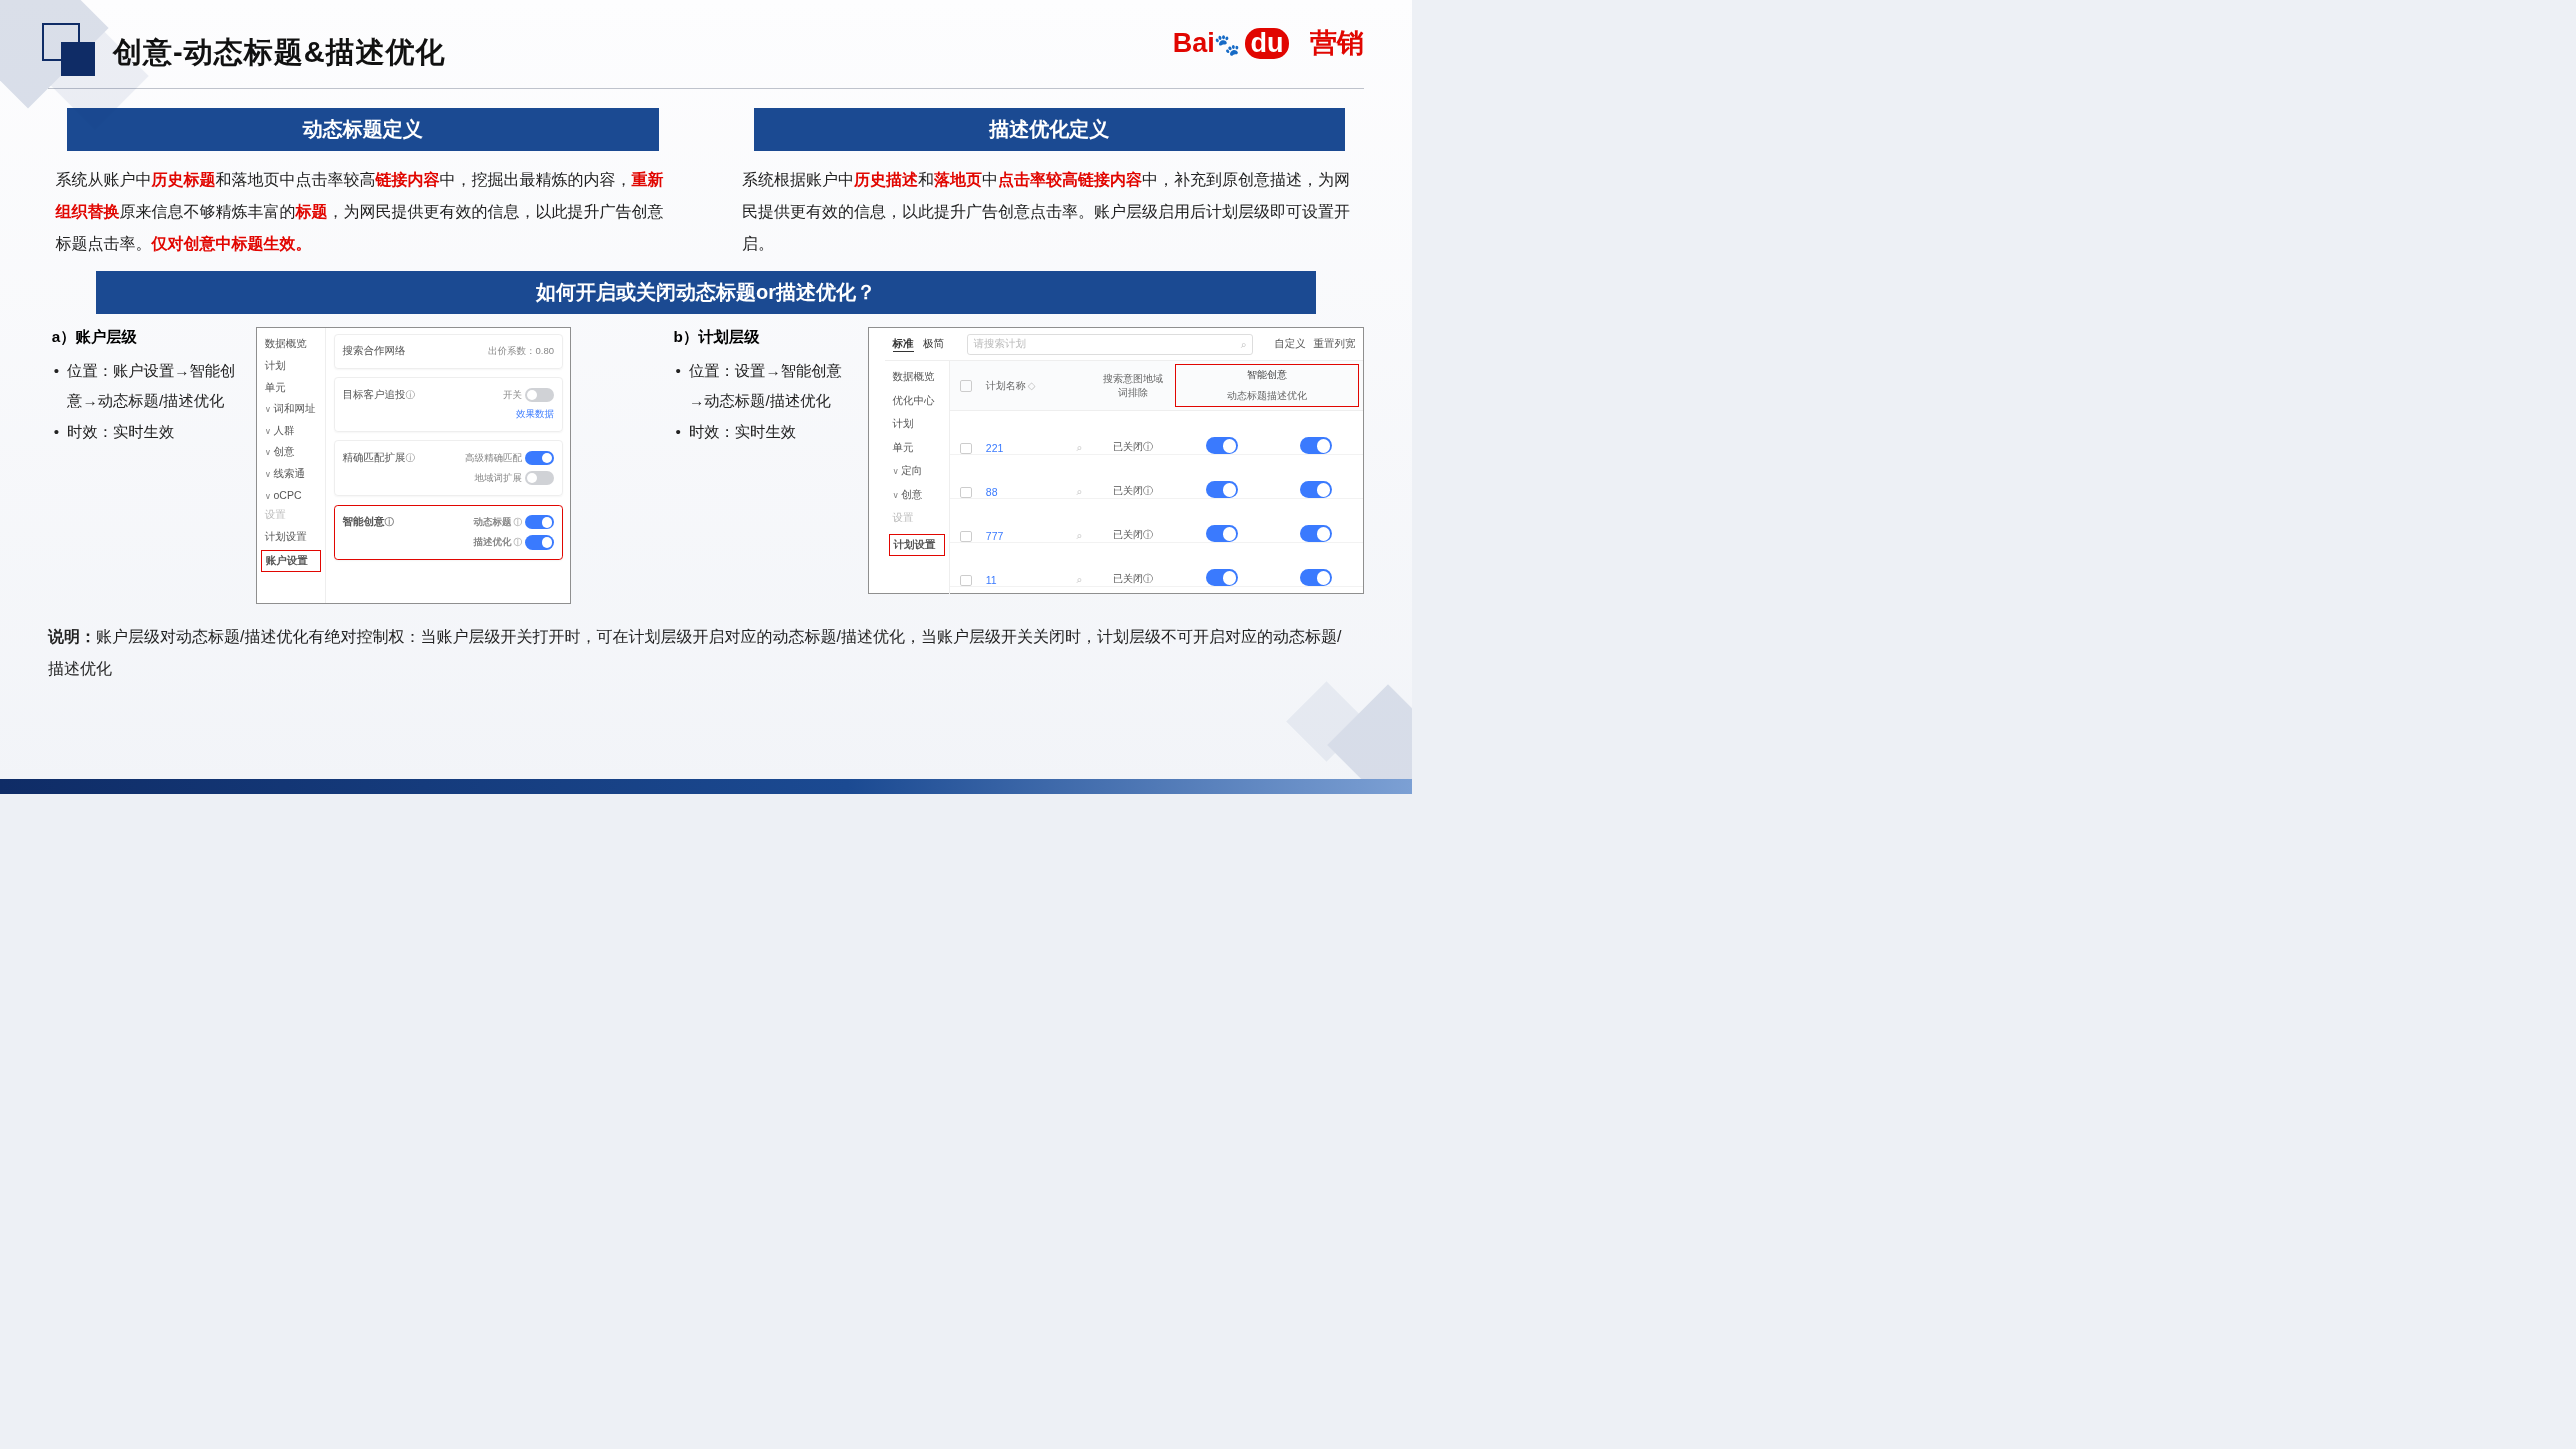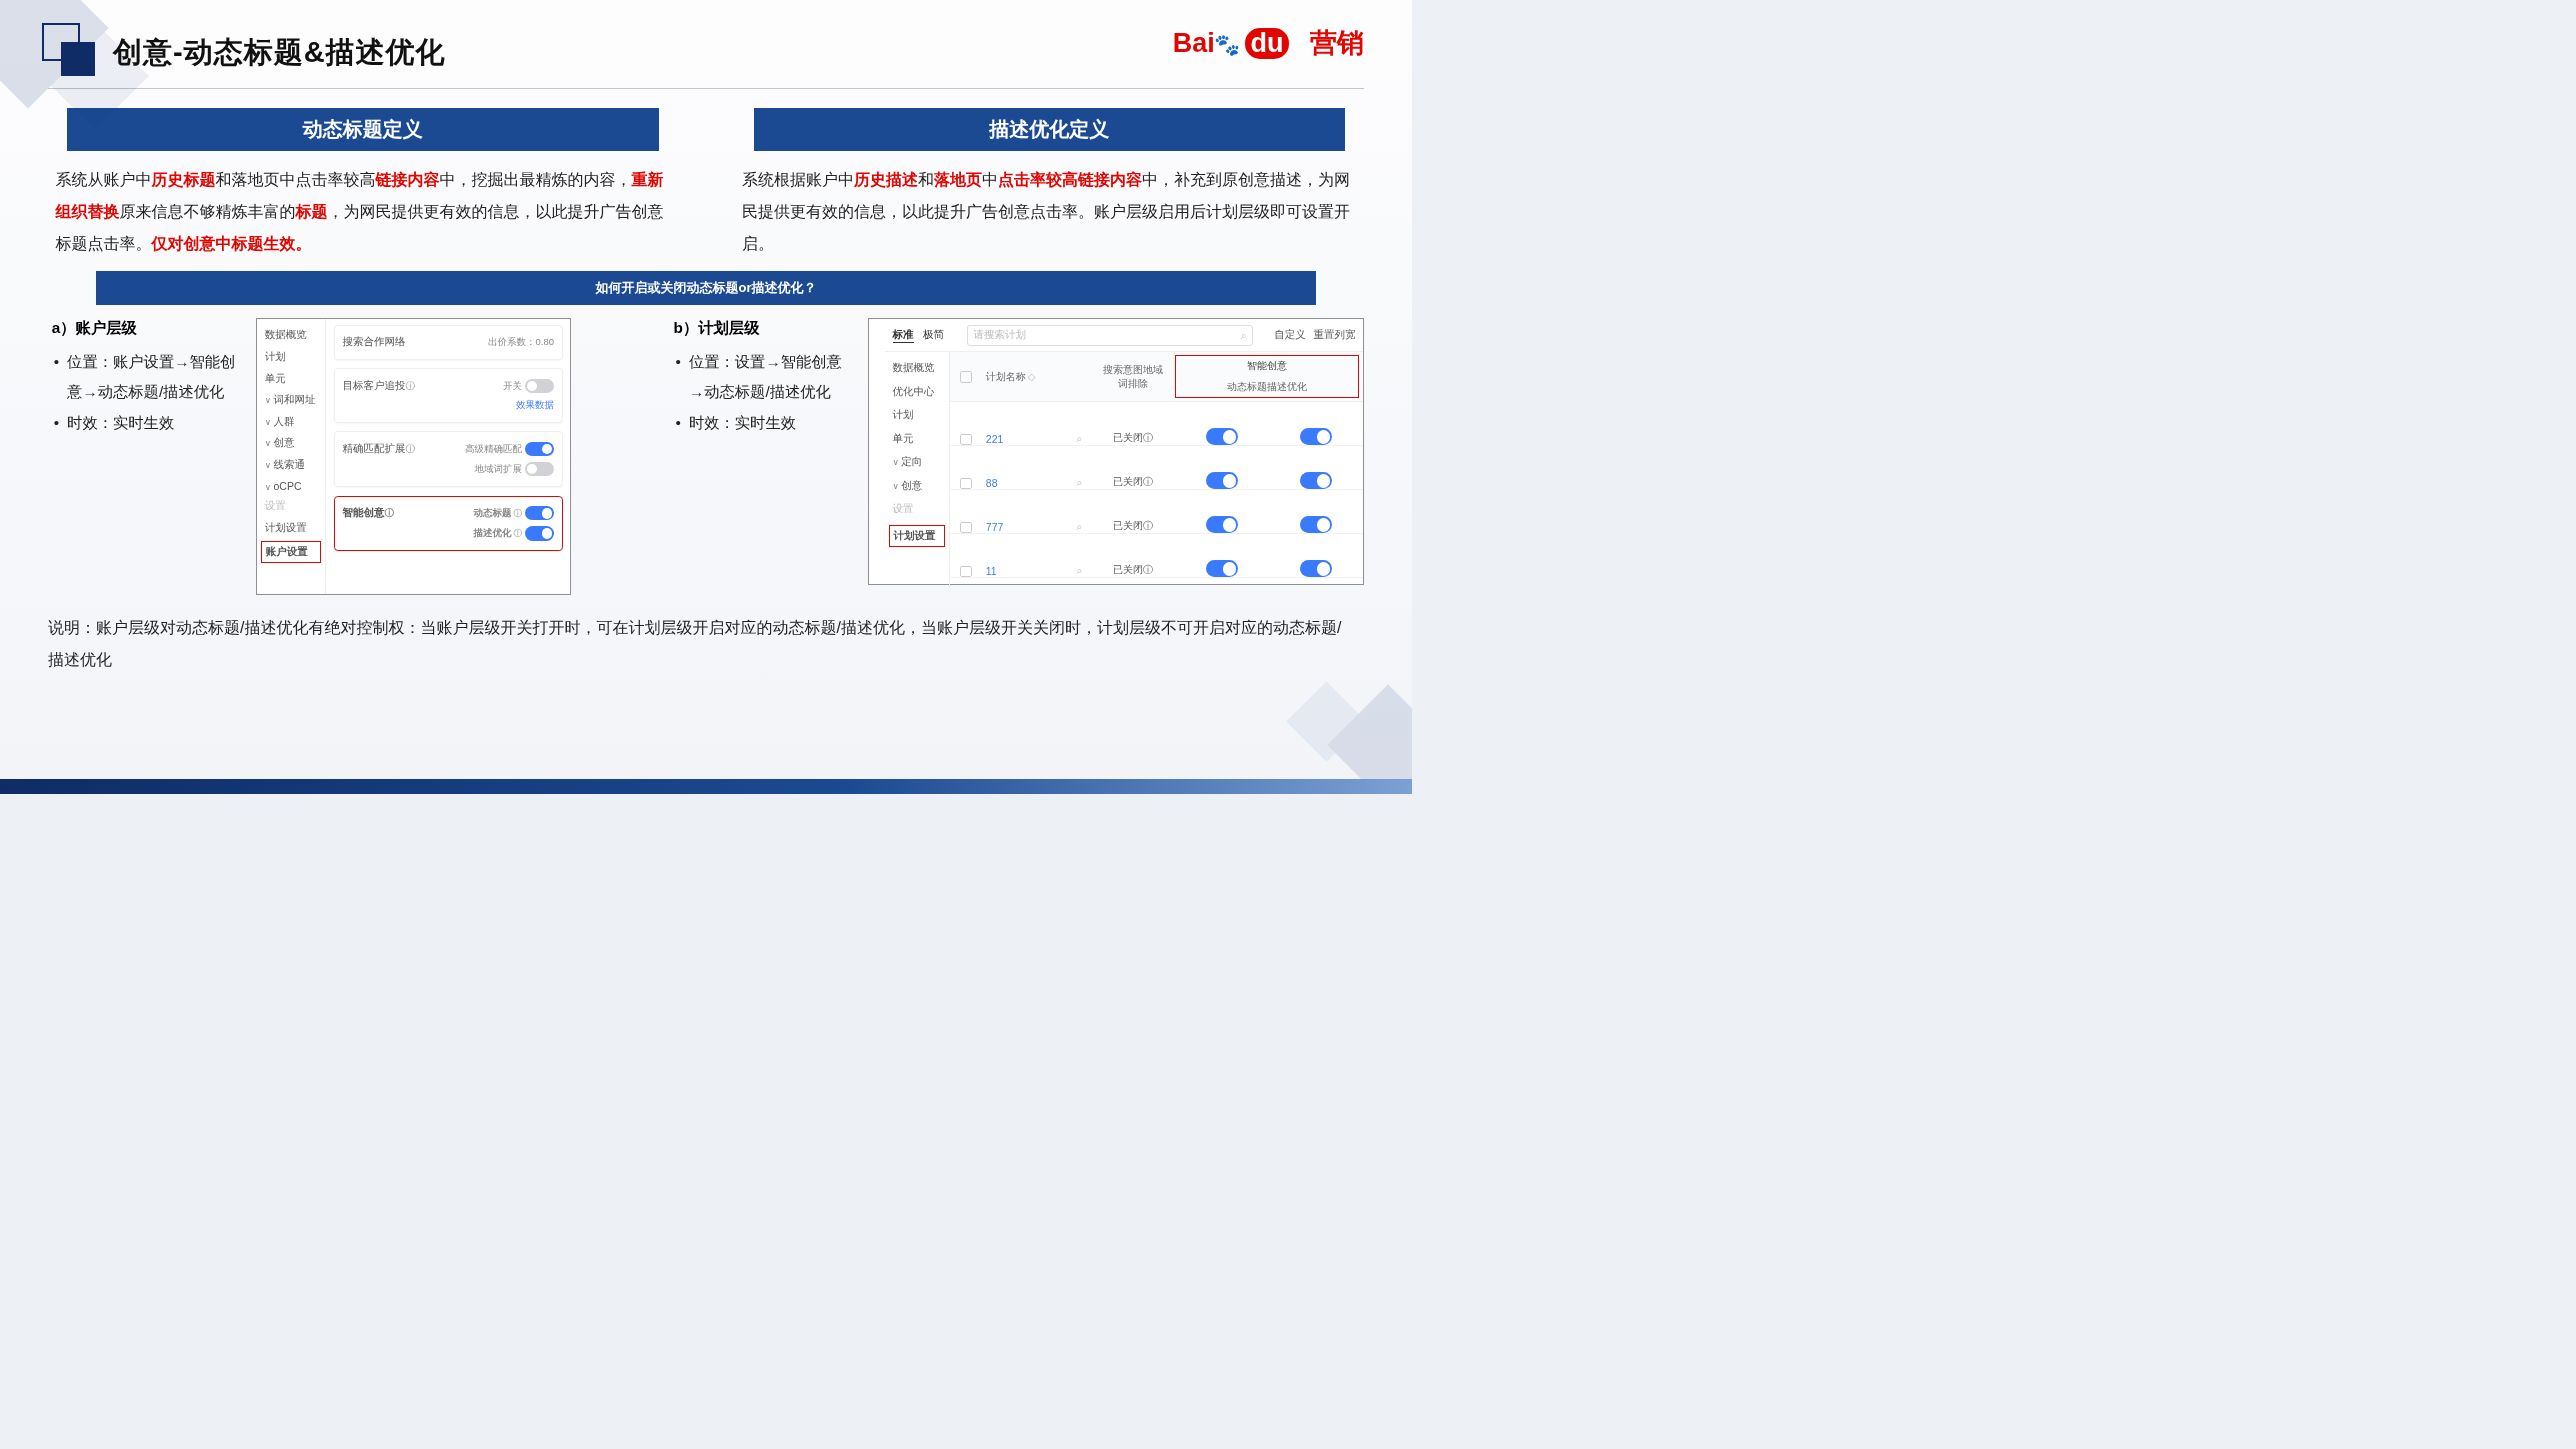--- a/index.html
+++ b/index.html
@@ -23,21 +23,21 @@
 .logo-yx { color:#e10601; font-size:27px; font-weight:700; margin-left:19px; }
 .hr { border:none; border-top:1.9px solid #bfc3cc; margin-bottom:19px; }
 
 
 .cols { display:flex; gap:57px; }
 .col { flex:1; }
 .band { background:#1b4a92; color:#fff; font-size:20px; font-weight:700; text-align:center; padding:7.6px 0; margin:0 19px 13.4px 19px; }
 .descr { font-size:16px; line-height:2.0; color:#222; padding:0 7.6px; }
 .red { color:#e10601; font-weight:700; }
 
-.band-full { background:#1b4a92; color:#fff; font-size:13px; font-weight:700; text-align:center; padding:7.6px 0; margin:11.4px 48px 13.4px 48px; }
+.band-full { background:#1b4a92; color:#fff; font-size:20px; font-weight:700; text-align:center; padding:7.6px 0; margin:11.4px 48px 13.4px 48px; }
 
 
 .cols2 { display:flex; gap:19px; padding:0 0 0 3.8px; }
 .col2 { display:flex; gap:13.4px; }
 .col2.left { width:47%; }
 .col2.right { width:53%; }
 .sub-head { font-size:15.3px; font-weight:700; margin-bottom:7.6px; }
 .bullets { font-size:15.3px; color:#222; line-height:2.0; }
 .bullets li { list-style:none; position:relative; padding-left:15.3px; }
 .bullets li::before { content:"•"; position:absolute; left:1.9px; }
@@ -89,21 +89,21 @@
 .shot-b .tr .c2 { width:86px; justify-content:flex-start; padding-left:3.8px; color:#3a7afe; }
 .shot-b .tr .c3 { width:23px; color:#bbb; }
 .shot-b .tr .c4 { width:84px; color:#555; font-size:10px; }
 .shot-b .tr .c5,.shot-b .tr .c6 { flex:1; }
 .shot-b .cb { width:11.4px; height:11.4px; border:1px solid #ccc; border-radius:1.9px; }
 .tog2 { width:32px; height:17px; border-radius:9.5px; background:#3a7afe; position:relative; display:inline-block; }
 .tog2::after { content:""; position:absolute; width:13.4px; height:13.4px; background:#fff; border-radius:50%; top:1.9px; right:1.9px; }
 .info-ic::after { content:"ⓘ"; color:#bbb; font-size:8.6px; margin-left:1.9px; }
 
 .note { font-size:16px; color:#222; line-height:2.0; margin-top:17px; padding-right:9.5px; }
-.note .b { font-weight:400; }
+.note .b { font-weight:700; }
 
 .footer-bar { position:absolute; left:0; bottom:0; width:100%; height:15.3px; background:linear-gradient(90deg,#0f2c66 0%,#1b4a92 60%,#7ca0d4 100%); }
 .footer-shapes { position:absolute; right:0; bottom:15.3px; width:172px; height:114px; opacity:0.12; pointer-events:none; }
 .footer-shapes::before { content:""; position:absolute; right:-19px; bottom:-9.5px; width:86px; height:86px; background:#1a3a7a; transform:rotate(45deg); }
 .footer-shapes::after { content:""; position:absolute; right:57px; bottom:29px; width:57px; height:57px; background:#1a3a7a; transform:rotate(45deg); opacity:0.5; }
 </style>
 </head>
 <body>
 
 <div class="slide">

